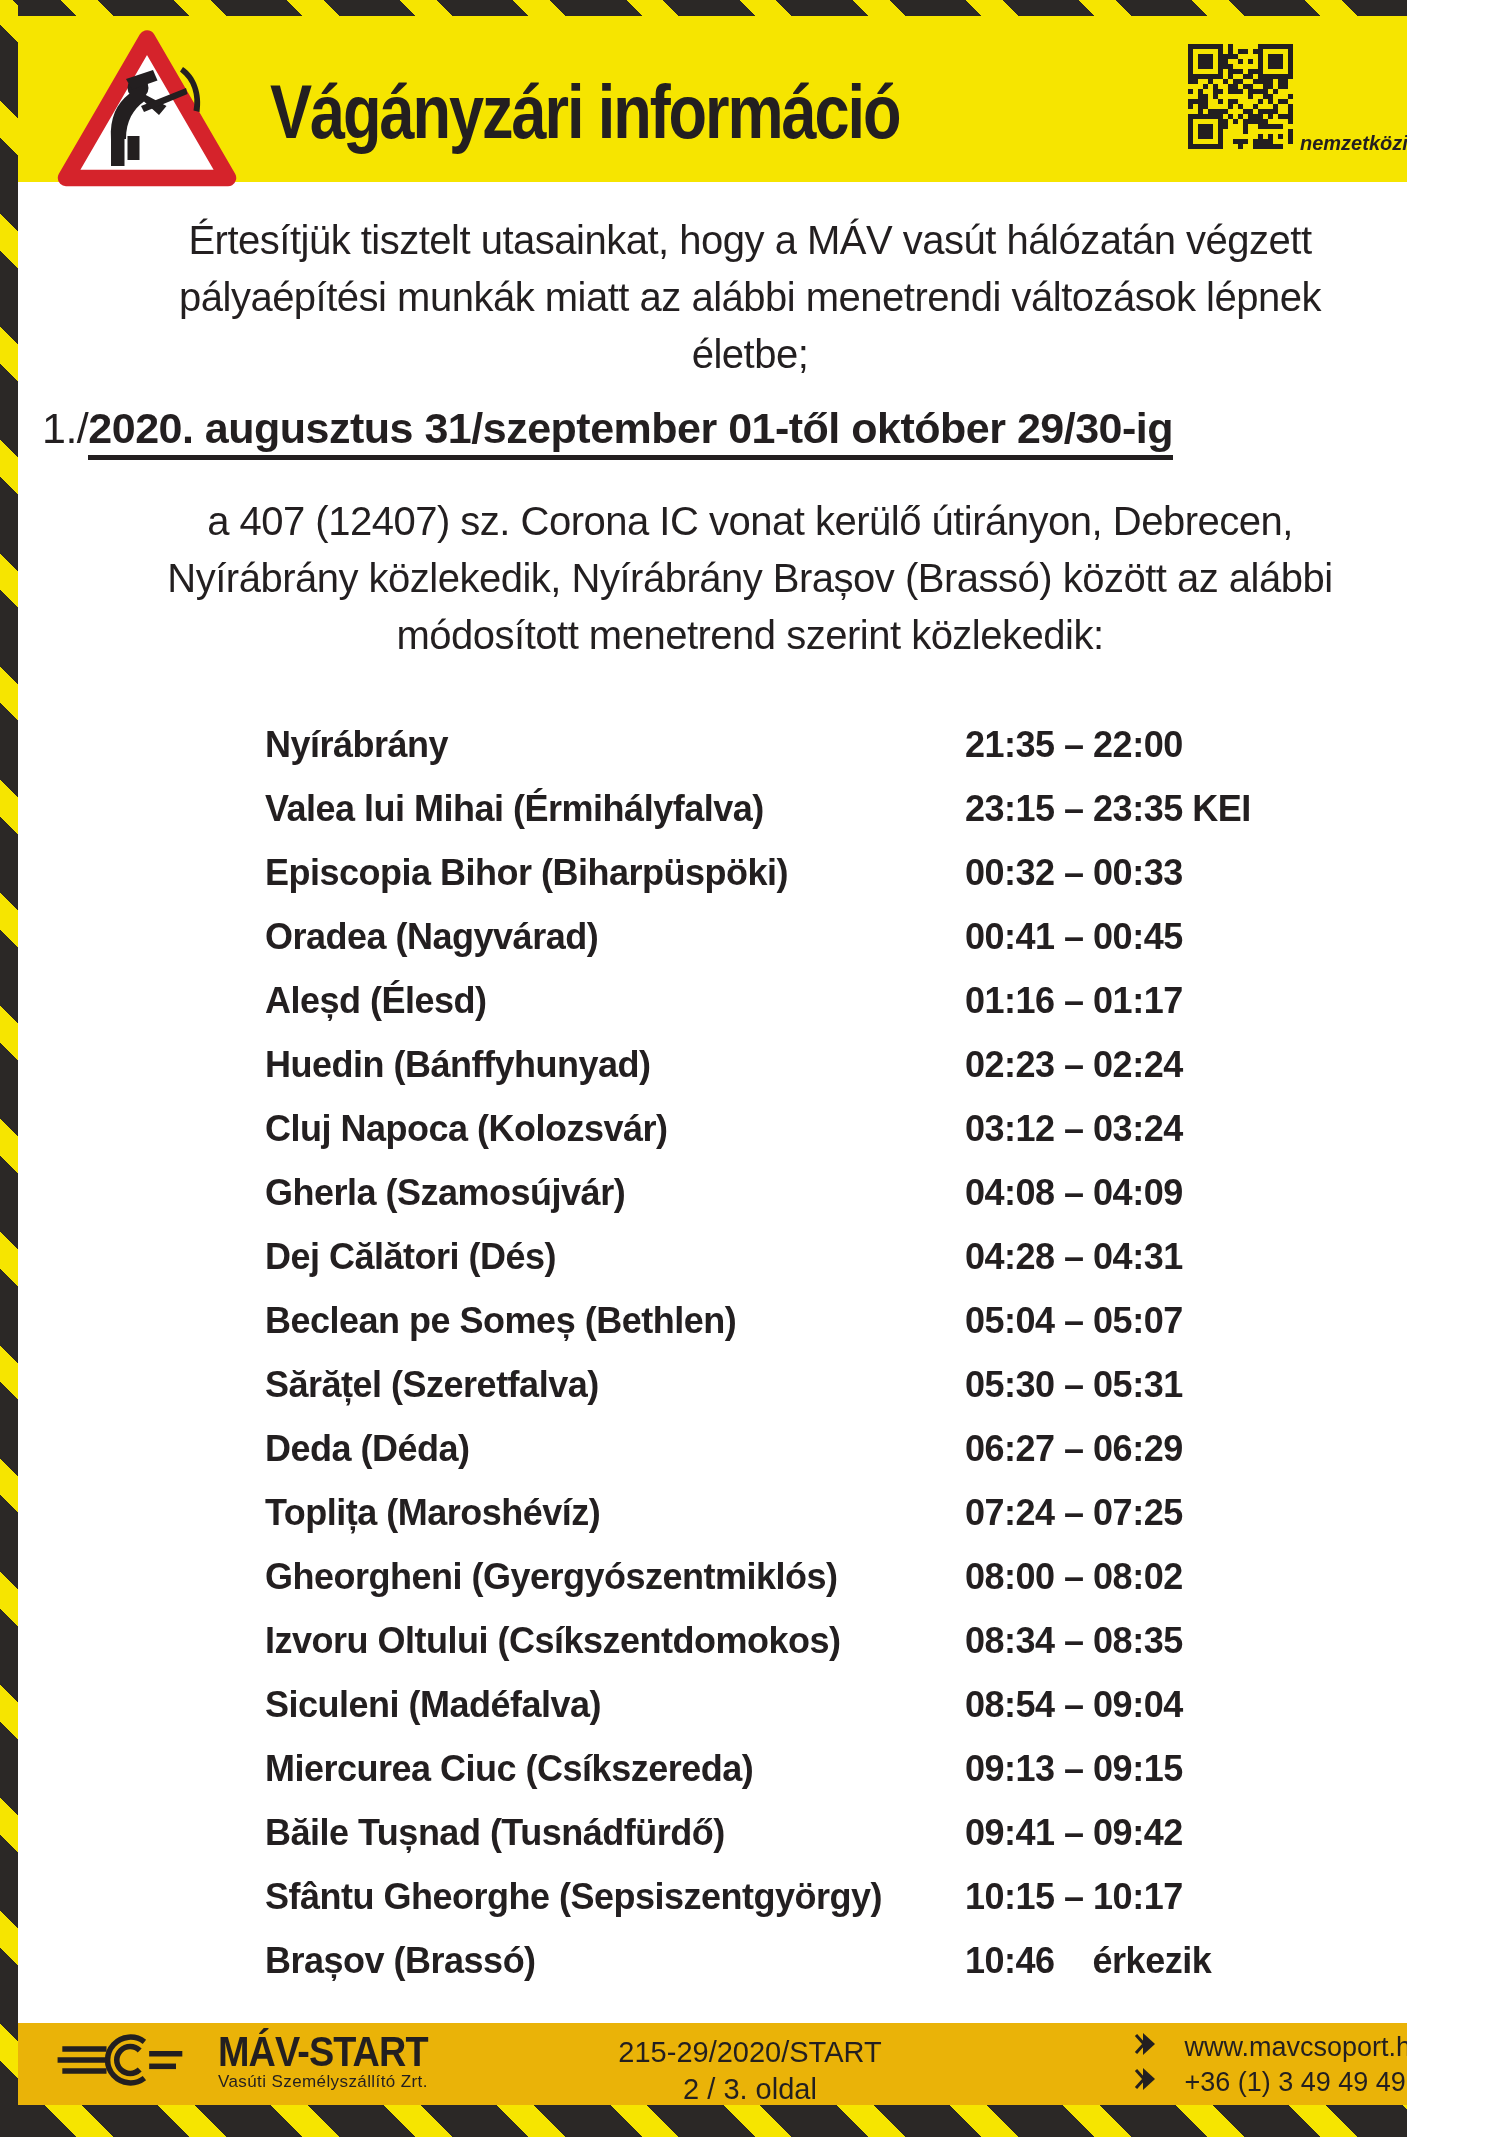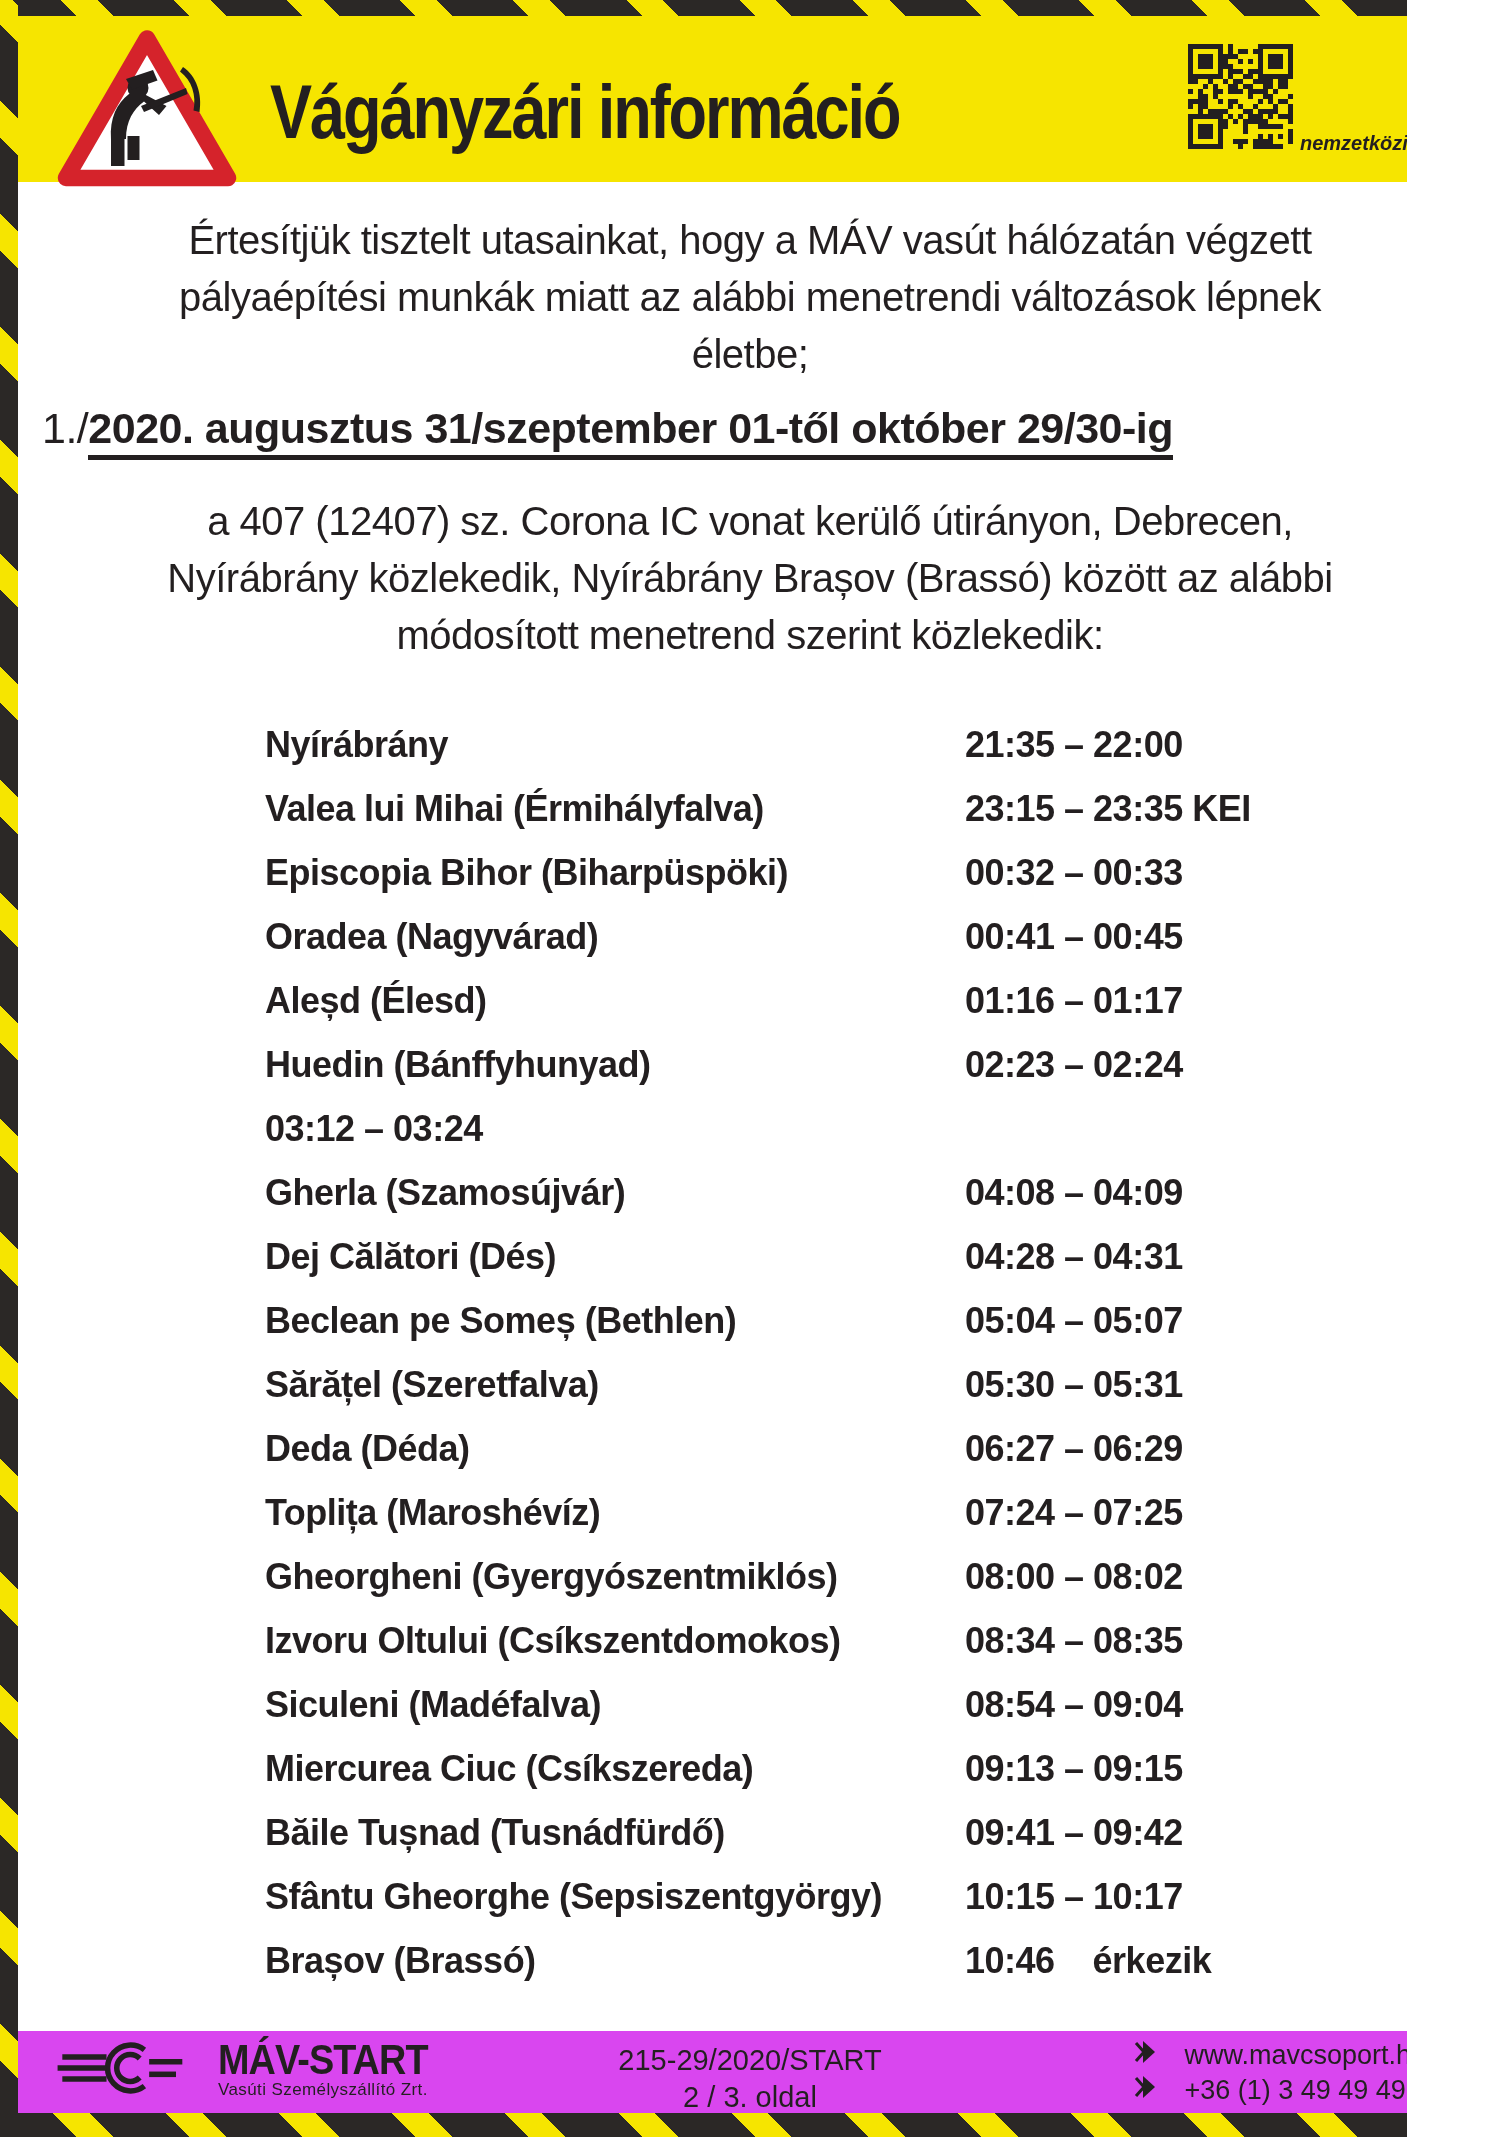--- a/index.html
+++ b/index.html
@@ -35,21 +35,21 @@
         font-size:40px;line-height:57px;letter-spacing:-0.5px;}
   .desc div{white-space:nowrap;}
 
   
   .table{position:absolute;top:713px;left:265px;width:1180px;}
   .row{display:flex;height:64px;align-items:center;font-weight:700;font-size:36px;letter-spacing:-0.5px;}
   .station{width:700px;white-space:nowrap;}
   .time{white-space:pre;}
 
   
-  .footer{position:absolute;left:18px;top:2023px;width:1464px;height:82px;background:#d946ef;margin-top:8px;}
+  .footer{position:absolute;left:18px;top:2023px;width:1464px;height:82px;background:#eab308;}
   .logo{position:absolute;left:38px;top:5px;display:flex;align-items:center;}
   .logo-text{margin-left:12px;}
   .logo-title{font-size:42px;font-weight:800;letter-spacing:-1px;line-height:40px;
               transform:scaleX(.9);transform-origin:left bottom;white-space:nowrap;}
   .logo-sub{font-size:17px;letter-spacing:0.4px;white-space:nowrap;}
   .doc-block{position:absolute;left:0;right:0;top:11px;text-align:center;font-size:29px;line-height:37px;}
   .contacts{position:absolute;right:56px;top:7px;font-size:27px;}
   .contact-row{display:flex;align-items:center;gap:28px;height:35px;}
 
   .qr-grid{position:relative;width:105px;height:105px;}
@@ -278,20 +278,21 @@
       <span class="station">Aleșd (Élesd)</span>
       <span class="time">01:16 – 01:17</span>
     </div>
 
     <div class="row">
       <span class="station">Huedin (Bánffyhunyad)</span>
       <span class="time">02:23 – 02:24</span>
     </div>
 
     <div class="row">
+      <span class="station">Cluj Napoca (Kolozsvár)</span>
       <span class="time">03:12 – 03:24</span>
     </div>
 
     <div class="row">
       <span class="station">Gherla (Szamosújvár)</span>
       <span class="time">04:08 – 04:09</span>
     </div>
 
     <div class="row">
       <span class="station">Dej Călători (Dés)</span>

